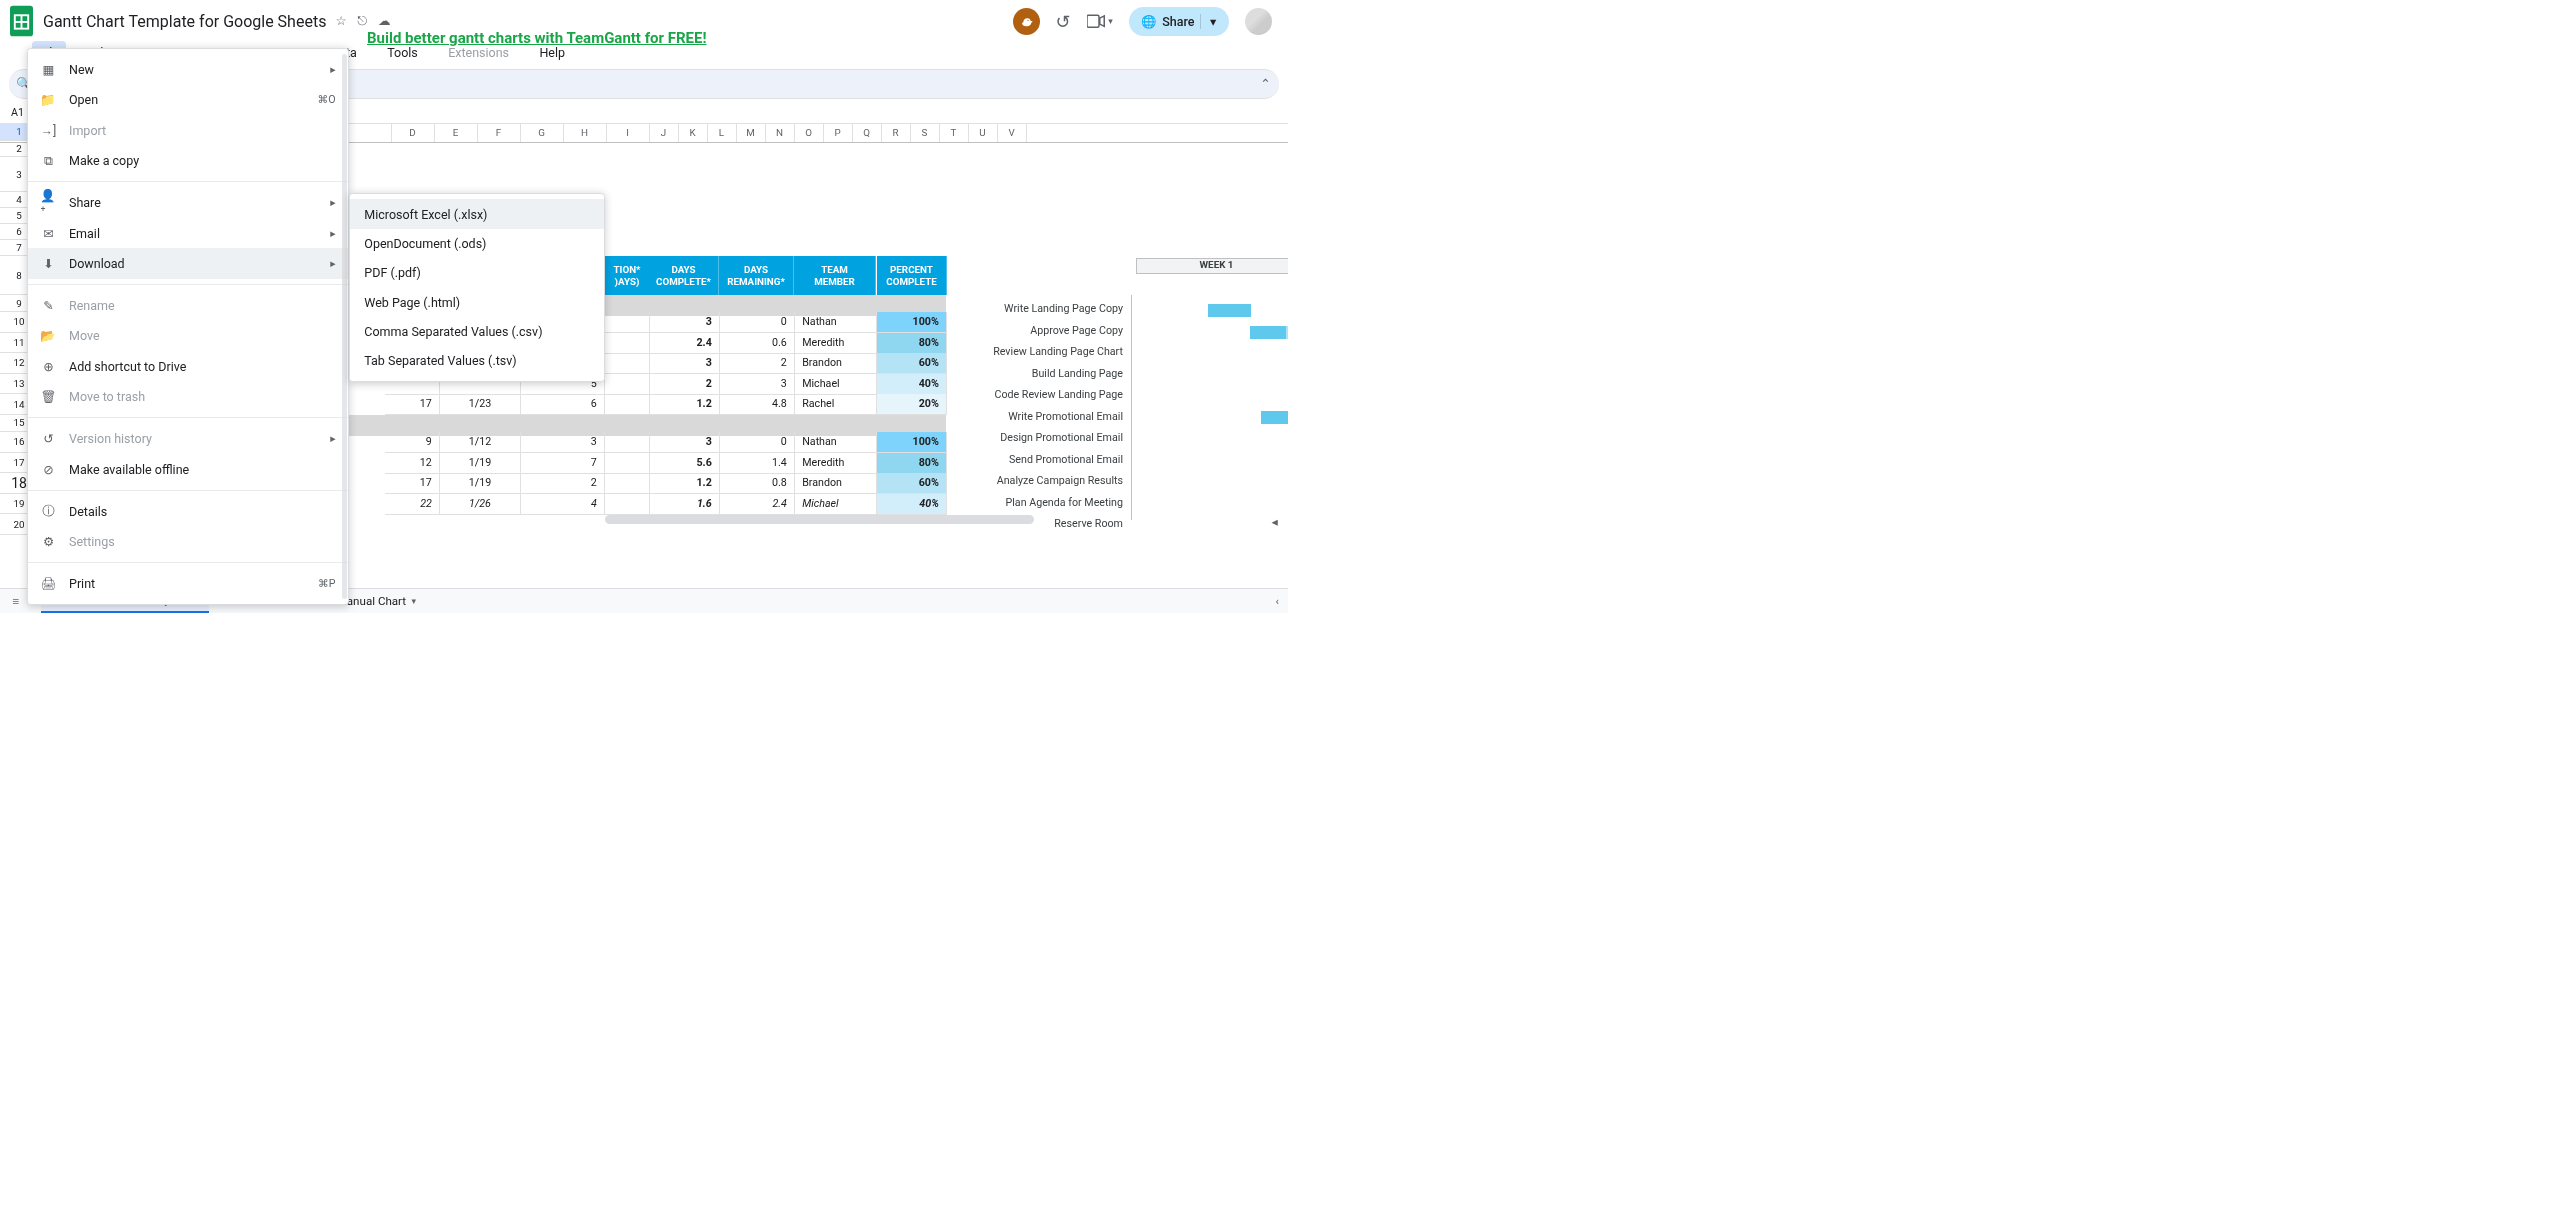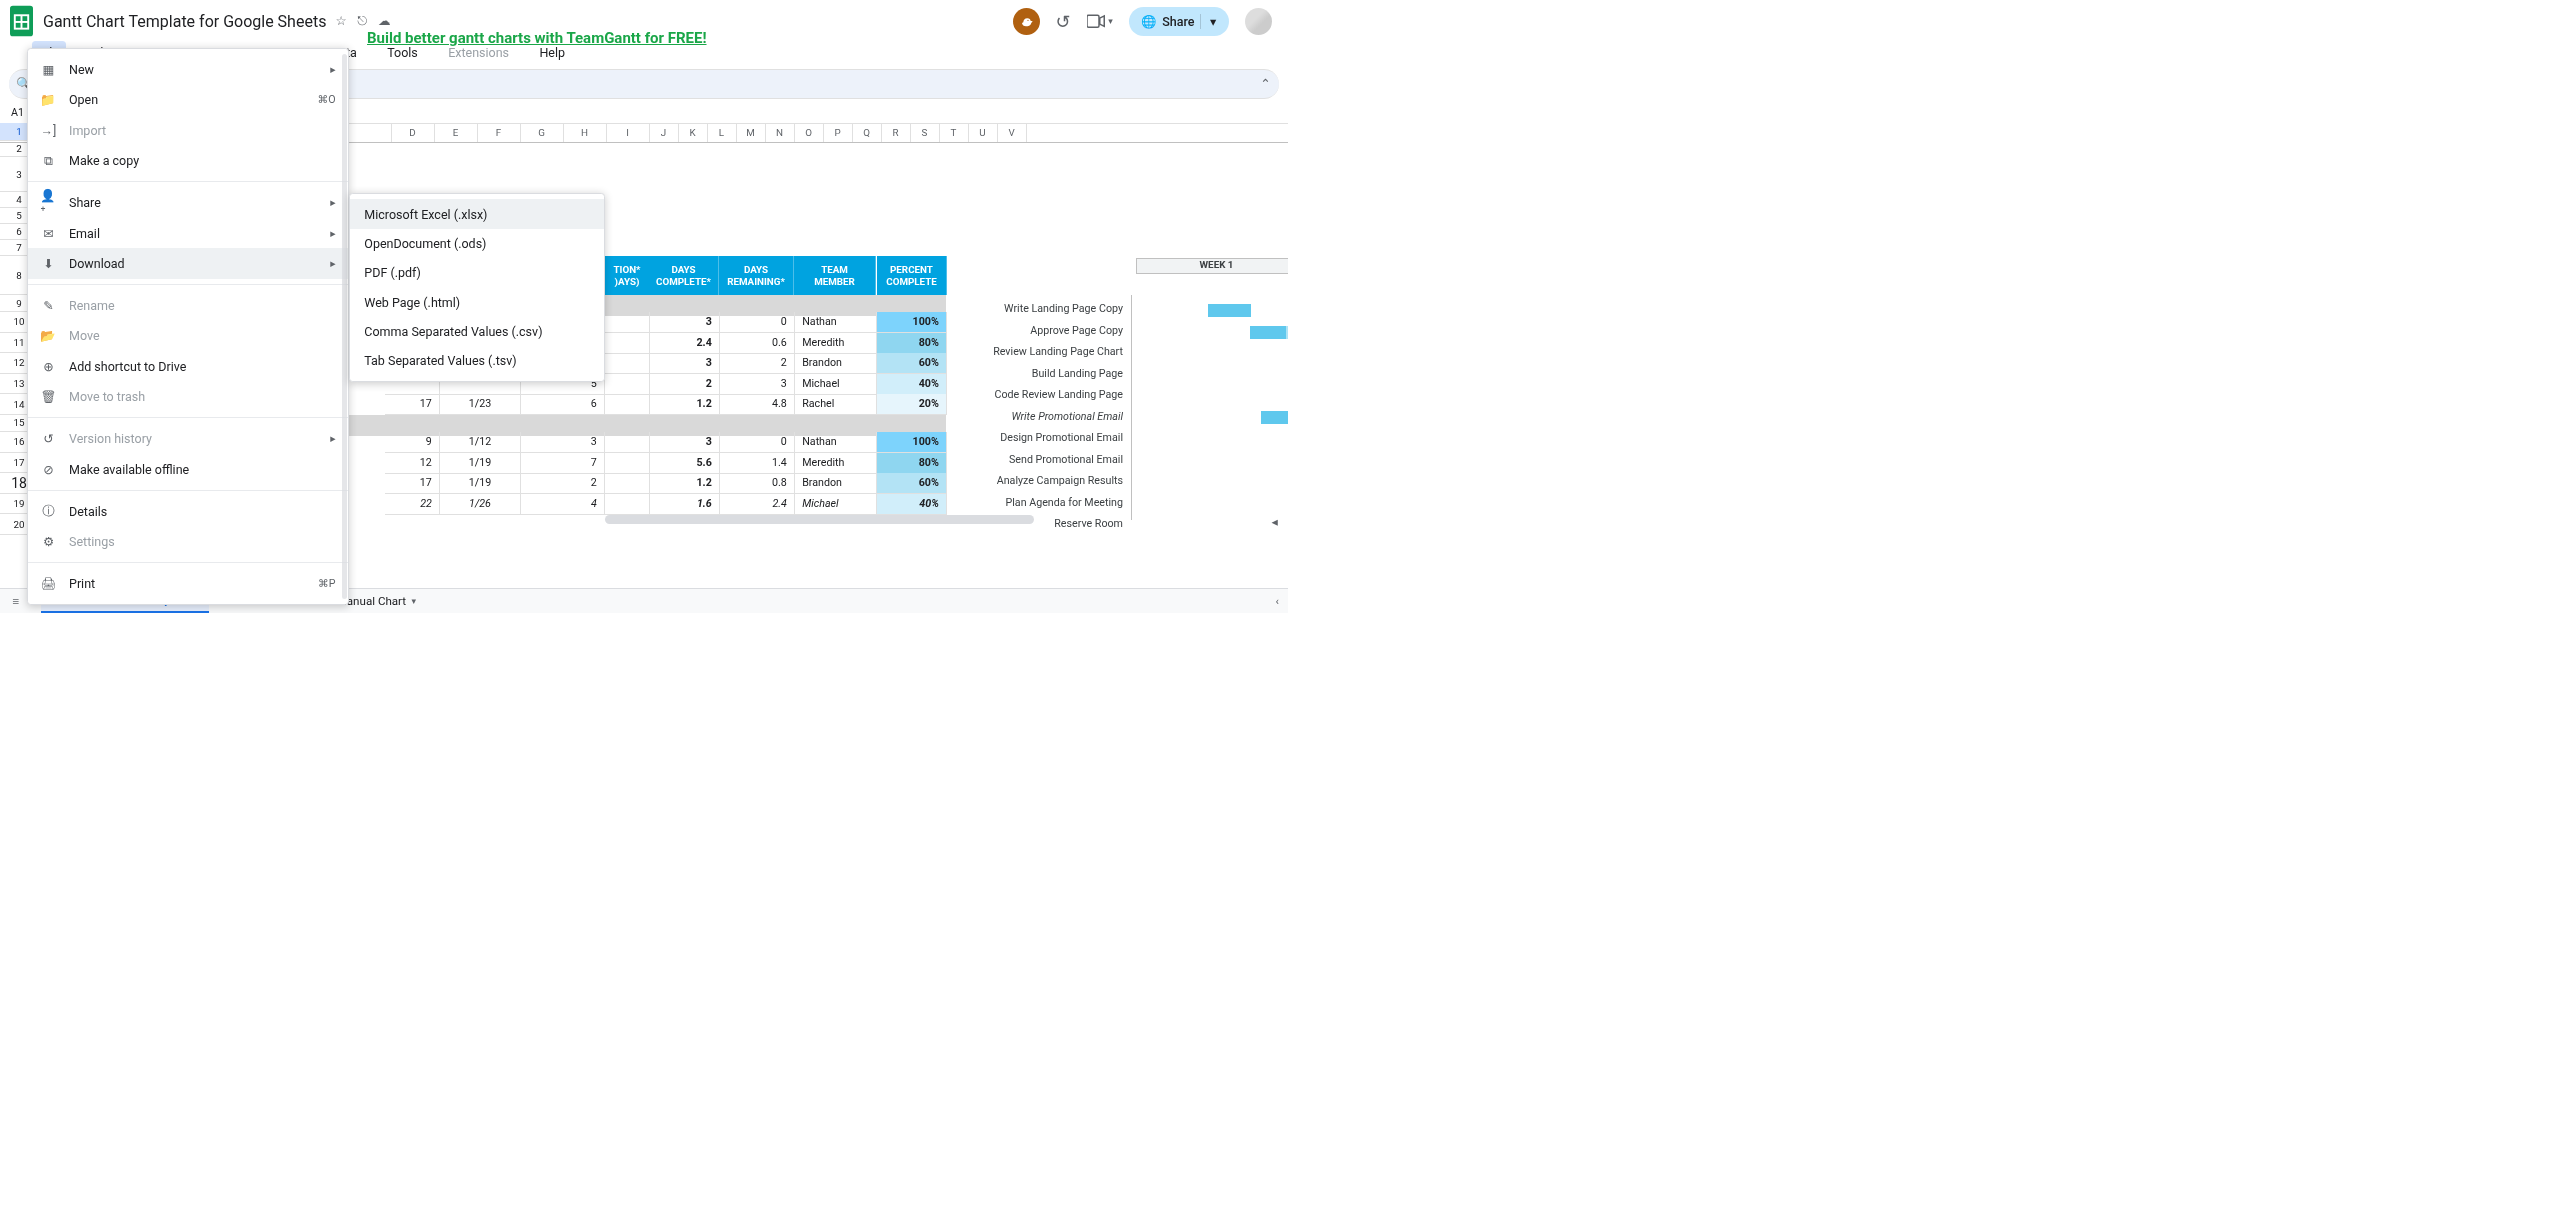--- a/index.html
+++ b/index.html
@@ -333,21 +333,21 @@
 <div id="gantt">
     <div class="gantt-label" style="left: 948px; top: 302px; width: 175px;">Write Landing Page Copy</div>
     <div class="gantt-bar" style="left: 1208px; top: 304px; width: 43px;"></div>
     <div class="gantt-label" style="left: 948px; top: 324px; width: 175px;">Approve Page Copy</div>
     <div class="gantt-bar" style="left: 1250px; top: 326px; width: 36px;"></div>
     <div class="gantt-bar" style="left: 1286px; top: 326px; width: 12.5px; background: rgb(174, 227, 245);"></div>
     <div class="gantt-label" style="left: 948px; top: 345px; width: 175px;">Review Landing Page Chart</div>
     <div class="gantt-bar" style="left: 1302px; top: 347px; width: 64px;"></div>
     <div class="gantt-label" style="left: 948px; top: 367px; width: 175px;">Build Landing Page</div>
     <div class="gantt-label" style="left: 948px; top: 388px; width: 175px;">Code Review Landing Page</div>
-    <div class="gantt-label" style="left: 948px; top: 410px; width: 175px; font-style: italic;">Write Promotional Email</div>
+    <div class="gantt-label" style="left: 948px; top: 410px; width: 175px;">Write Promotional Email</div>
     <div class="gantt-bar" style="left: 1261px; top: 411px; width: 47px;"></div>
     <div class="gantt-label" style="left: 948px; top: 431px; width: 175px;">Design Promotional Email</div>
     <div class="gantt-bar" style="left: 1315px; top: 433px; width: 63px;"></div>
     <div class="gantt-label" style="left: 948px; top: 453px; width: 175px;">Send Promotional Email</div>
     <div class="gantt-label" style="left: 948px; top: 474px; width: 175px;">Analyze Campaign Results</div>
     <div class="gantt-label" style="left: 948px; top: 496px; width: 175px;">Plan Agenda for Meeting</div>
     <div class="gantt-label" style="left: 948px; top: 517px; width: 175px;">Reserve Room</div>
   </div>
 
 <div style="position:absolute;left:605px;top:515px;height:9px;width:429px;background:#dadce0;border-radius:4.5px;"></div>

